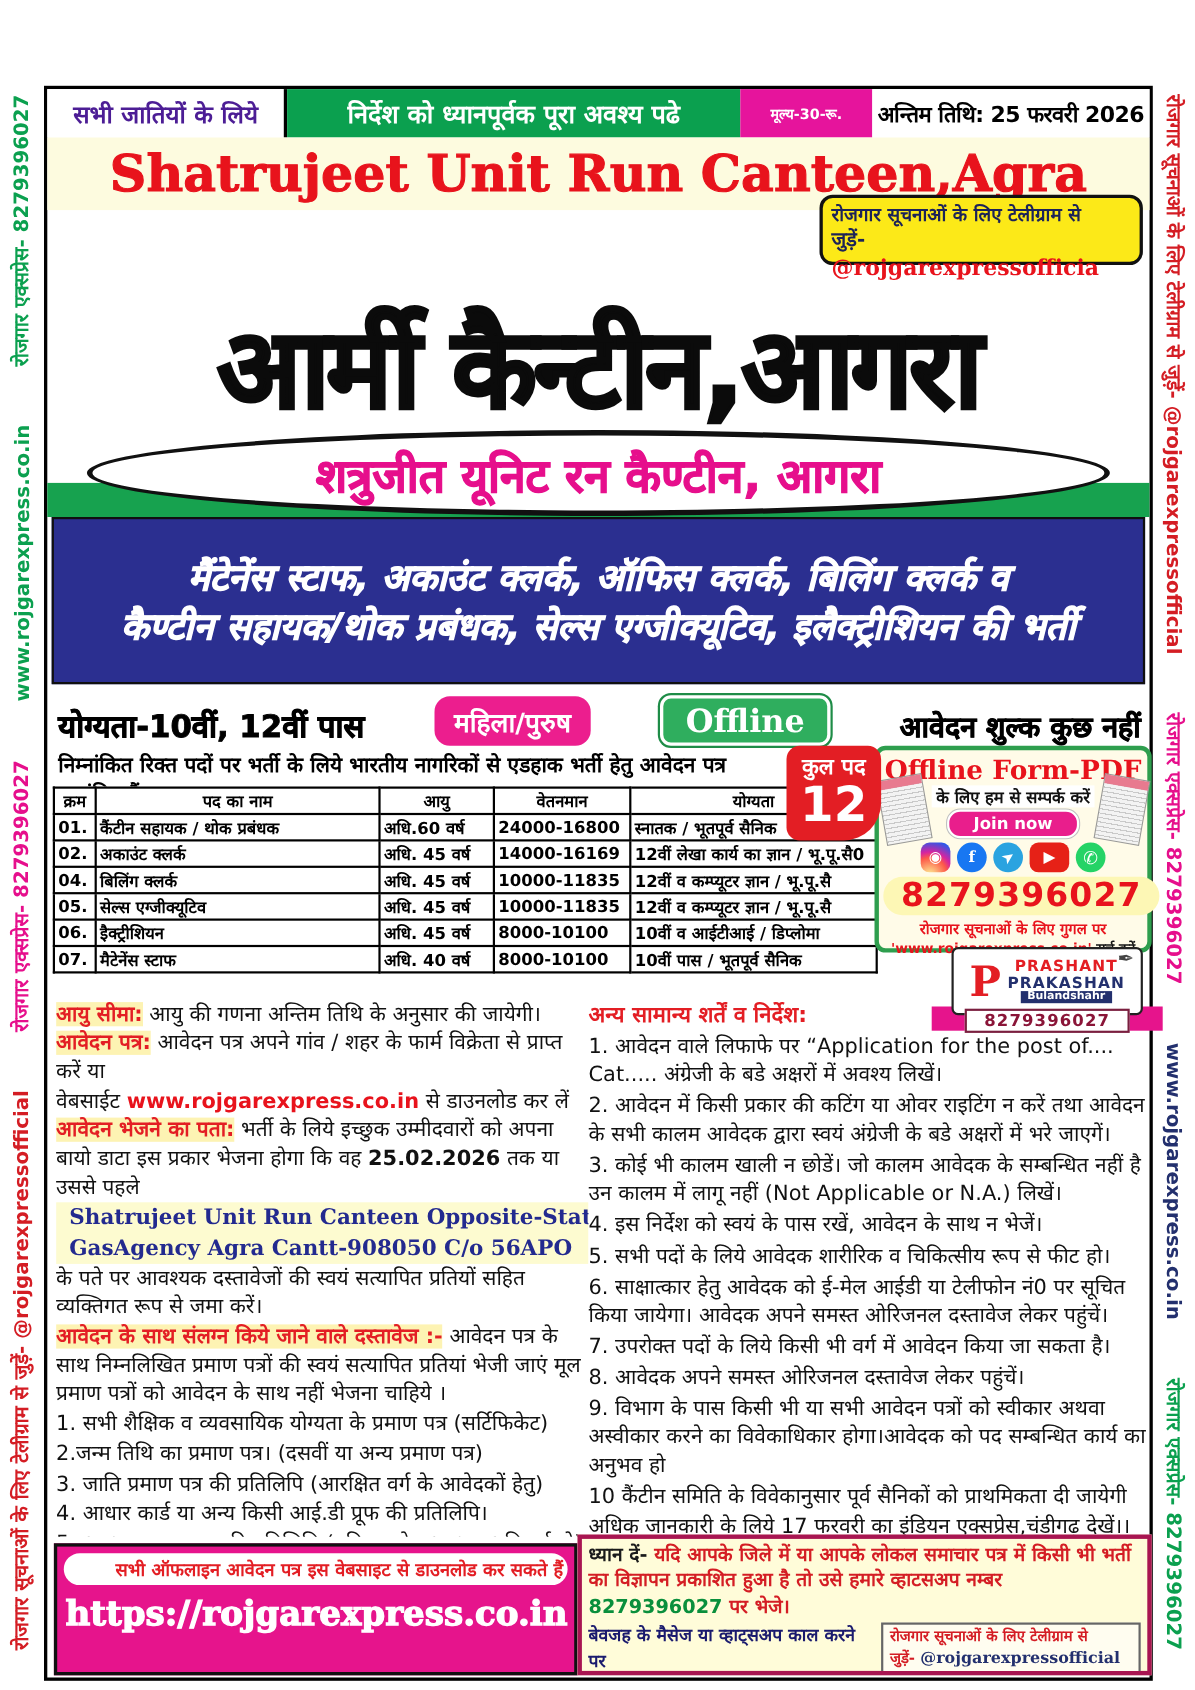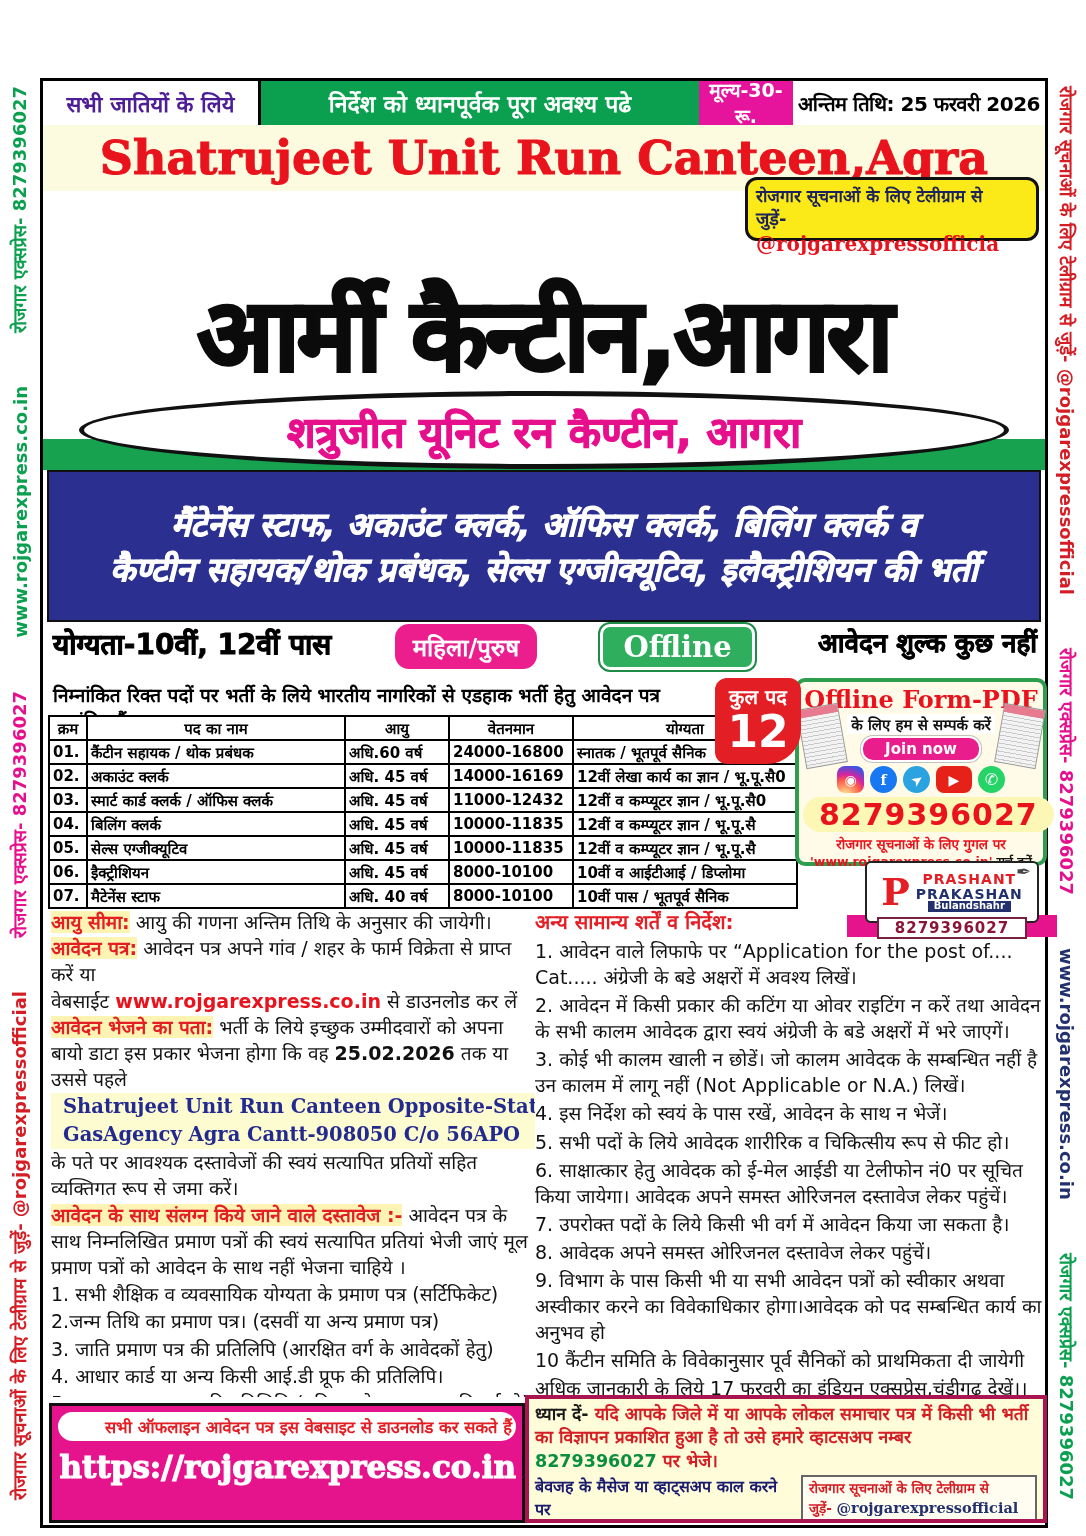--- a/index.html
+++ b/index.html
@@ -21,21 +21,21 @@
 
   
   .frame { position:absolute; left:40px; top:78px; width:1008px; height:1450px;
            border:3px solid #000; background:#fff; }
 
   
   .header-row { position:absolute; left:0; top:0; width:100%; height:44px; display:flex; }
   .hd-cell { display:flex; align-items:center; justify-content:center; font-weight:bold; }
   .hd-castes { width:218px; background:#fff; border-right:3px solid #000; color:#4c1d95; font-size:22px; }
   .hd-green  { flex:1; background:#0ba04f; color:#fff; font-size:23px; }
-  .hd-price  { width:94px; background:#e6149c; color:#fff; font-size:19px;text-align:center; }
+  .hd-price  { width:120px; background:#e6149c; color:#fff; font-size:13px;text-align:center; }
   .hd-date   { width:252px; background:#fff; color:#000; font-size:20px; letter-spacing:-0.5px; }
 
   
   .title-strip { position:absolute; top:44px; left:0; right:0; height:66px; background:#fdfbdf;
                  display:flex; align-items:center; justify-content:center; }
   .title-strip span { font-family:"DejaVu Serif", serif; font-weight:900; font-size:46px;
                       color:#e8131c; -webkit-text-stroke:1px #e8131c; }
 
   
   .tg-top { position:absolute; top:96px; right:6px; width:294px; height:64px; background:#fce918;
@@ -59,21 +59,21 @@
 
   
   .blue-box { position:absolute; top:389px; left:4px; right:4px; height:152px; background:#2b2f90;
               border:2px solid #101010; display:flex; flex-direction:column; align-items:center;
               justify-content:center; gap:0; }
   .blue-box span { color:#fff; font-weight:900; font-style:italic; font-size:33px;
                    -webkit-text-stroke:1px #fff; white-space:nowrap; }
 
   
   .elig-row { position:absolute; top:543px; left:10px; right:8px; height:54px; display:flex;
-              align-items:flex-start; justify-content:space-between; }
+              align-items:flex-end; justify-content:space-between; }
   .elig-q { font-size:28px; font-weight:900; color:#000; -webkit-text-stroke:0.8px #000; white-space:nowrap; }
   .pill-pink { background:#ec1e8e; color:#fff; font-weight:bold; font-size:24px; padding:6px 18px;
                border-radius:14px; white-space:nowrap; }
   .pill-green { background:#2fae5e; color:#fff; font-weight:900; font-size:29px; padding:3px 20px;
                 border-radius:10px; border:3px solid #fff; box-shadow:0 0 0 2px #1e8c47;
                 font-family:"DejaVu Serif", serif; white-space:nowrap; }
   .elig-fee { font-size:26px; font-weight:900; color:#000; -webkit-text-stroke:0.6px #000; white-space:nowrap; }
 
   
   .intro-line { position:absolute; top:601px; left:10px; width:660px; font-size:19px; font-weight:bold; }
@@ -258,27 +258,20 @@
             <td class="cell-yg">स्नातक / भूतपूर्व सैनिक</td>
         </tr>
         <tr>
           <td>02.</td>
             <td>अकाउंट क्लर्क</td>
             <td>अधि. 45 वर्ष</td>
             <td>14000-16169</td>
             <td class="cell-yg">12वीं लेखा कार्य का ज्ञान / भू.पू.सै0</td>
         </tr>
         <tr>
-          <td>03.</td>
-            <td>स्मार्ट कार्ड क्लर्क / ऑफिस क्लर्क</td>
-            <td>अधि. 45 वर्ष</td>
-            <td>11000-12432</td>
-            <td class="cell-yg">12वीं व कम्प्यूटर ज्ञान / भू.पू.सै0</td>
-        </tr>
-        <tr>
           <td>04.</td>
             <td>बिलिंग क्लर्क</td>
             <td>अधि. 45 वर्ष</td>
             <td>10000-11835</td>
             <td class="cell-yg">12वीं व कम्प्यूटर ज्ञान / भू.पू.सै</td>
         </tr>
         <tr>
           <td>05.</td>
             <td>सेल्स एग्जीक्यूटिव</td>
             <td>अधि. 45 वर्ष</td>

